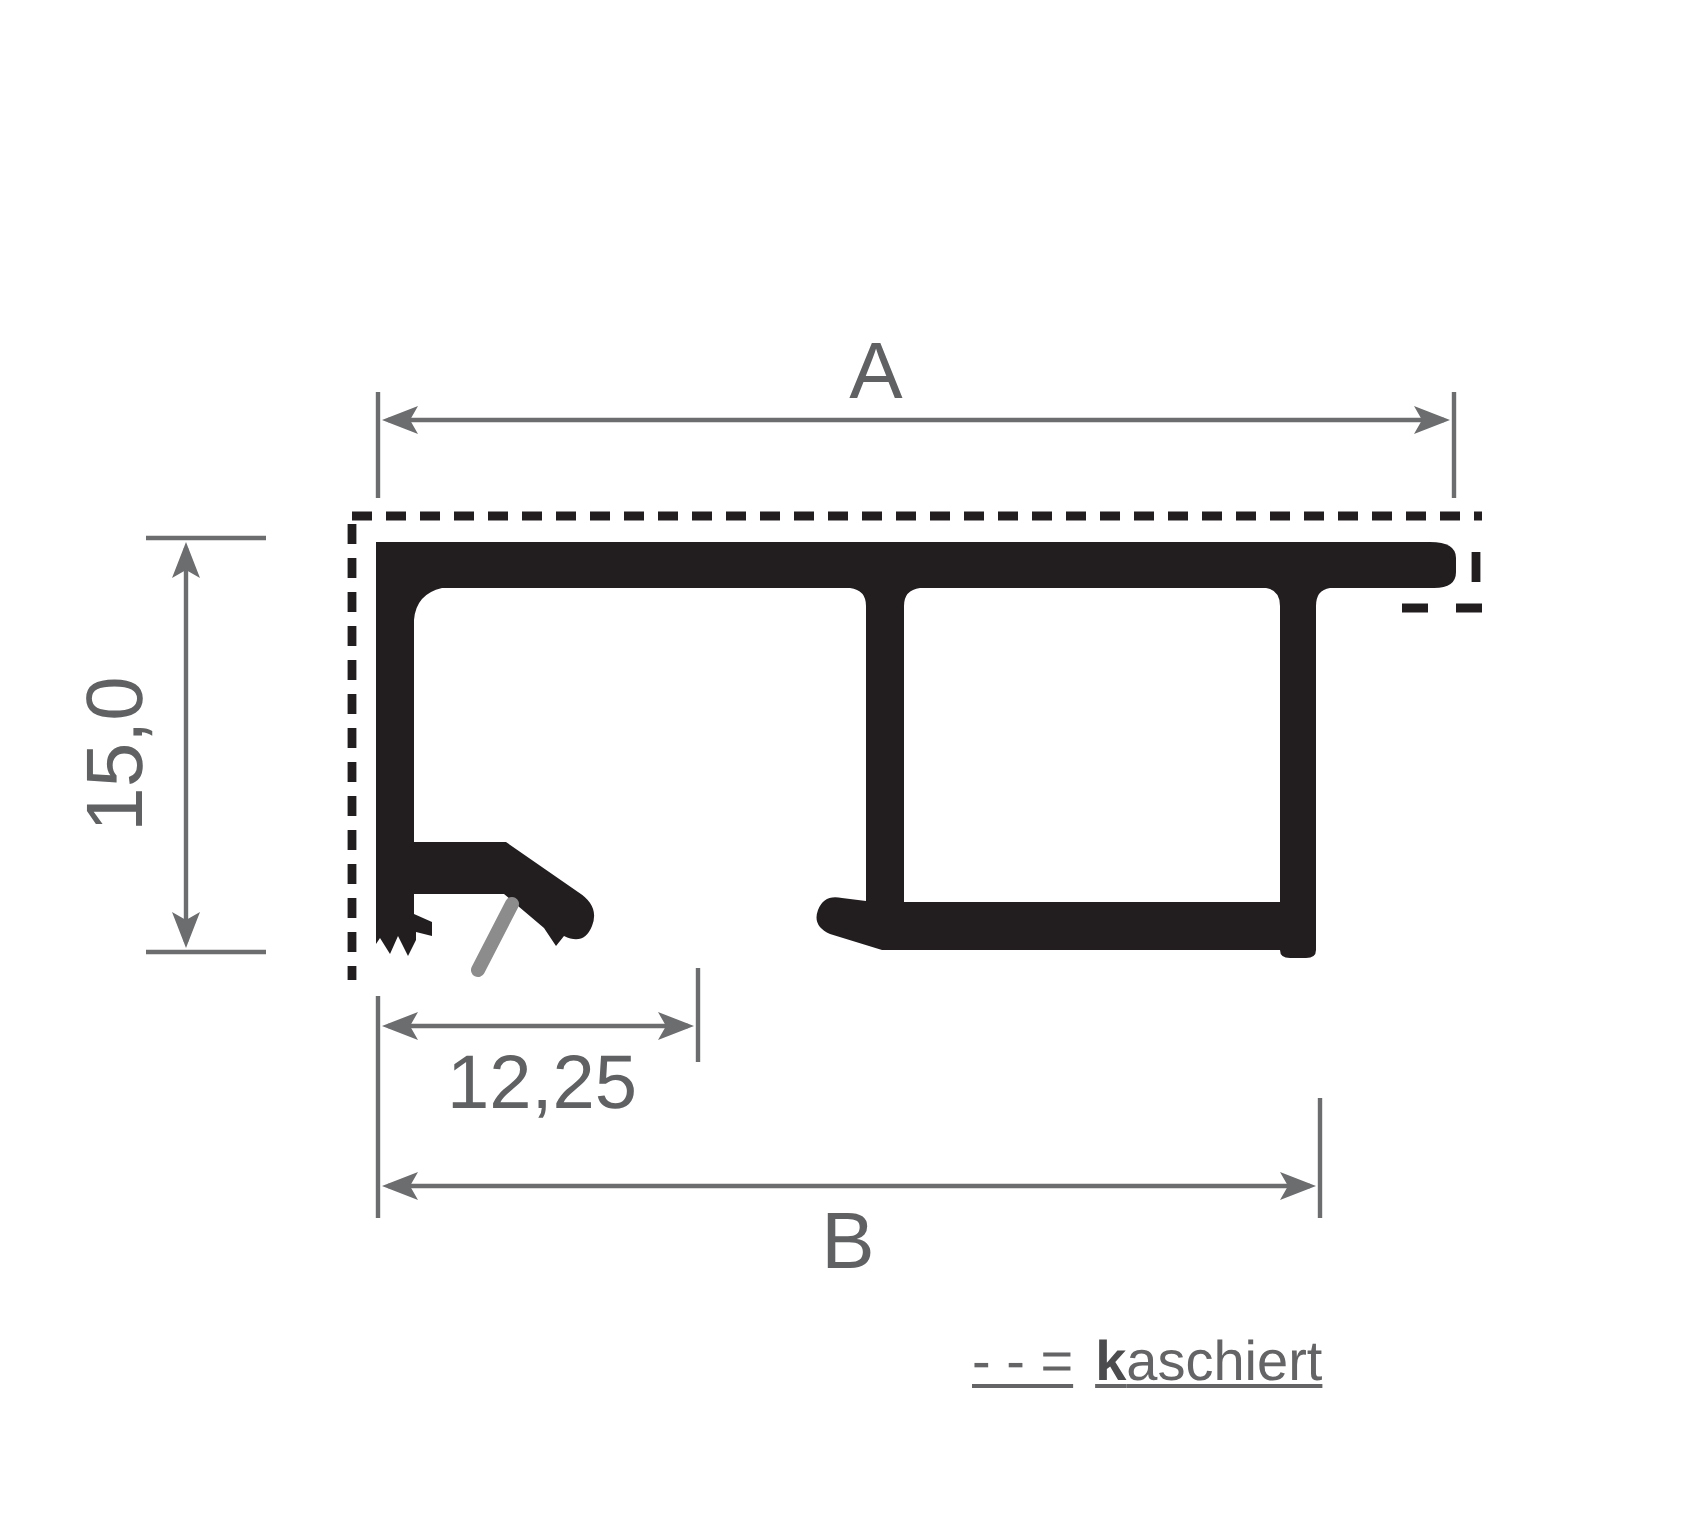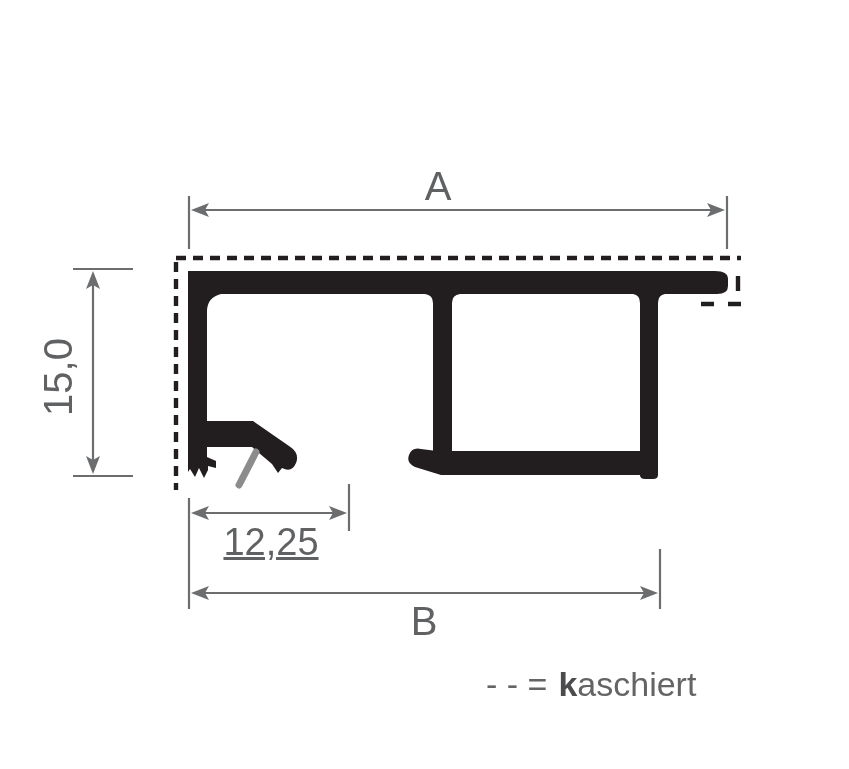--- a/index.html
+++ b/index.html
@@ -32,30 +32,31 @@
     position: absolute;
     color: #5f6163;
     font-size: 40px;
     line-height: 1;
     white-space: nowrap;
     transform: translate(-50%, -50%);
   }
   .dim-label.rotated {
     transform: translate(-50%, -50%) rotate(-90deg);
   }
-  .dim-label.small { font-size: 38px; text-decoration: underline; }
+  .dim-label.small { font-size: 38px; }
   
   .legend {
     position: absolute;
     left: 486px;
     top: 667px;
     color: #646466;
-    font-size: 34px;
+    font-size: 28px;
     line-height: 1;
     white-space: nowrap;
+    text-decoration: underline;
   }
   .legend .sym { margin-right: 11px; }
   .legend .bold-k { font-weight: bold; color: #4c4c4e; }
 </style>
 </head>
 <body>
 
 <div class="canvas">
 
   <svg class="drawing-svg" width="849" height="769" viewBox="0 0 849 769">

